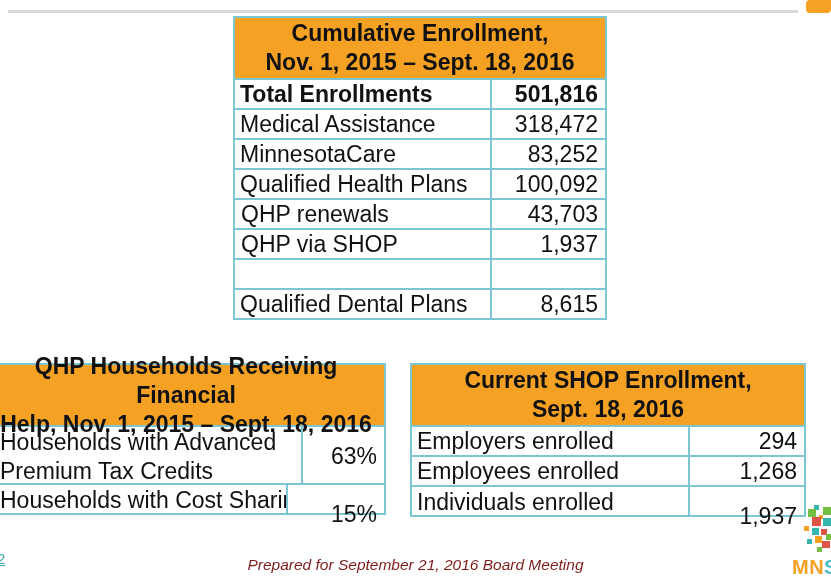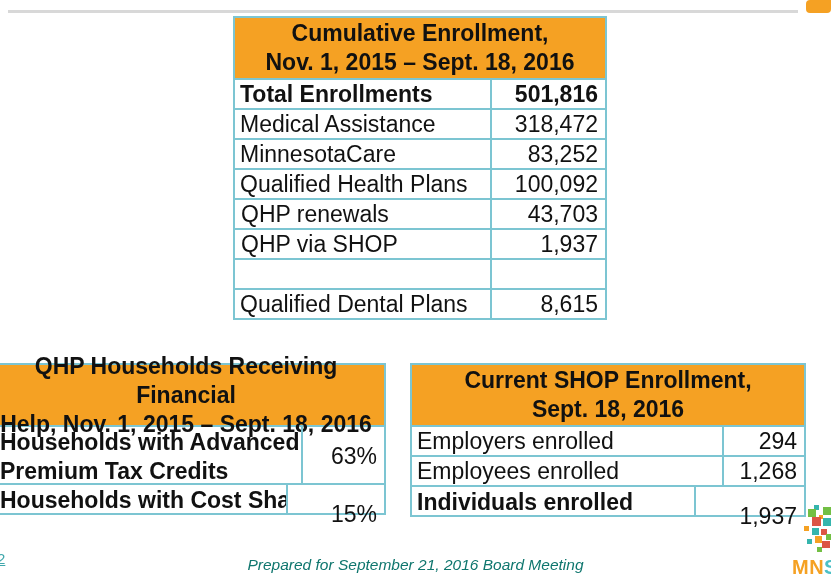--- a/index.html
+++ b/index.html
@@ -31,31 +31,31 @@
   }
   .bold { font-weight:bold; }
   .indent { padding-left:6px; }
 
   .tbl-main { left:233px; top:16px; width:374px; }
   .tbl-main .cell-l { width:257px; }
 
   .row-2line { height:58px; }
   .row-2line .cell-l { align-items:flex-start; flex-direction:column; justify-content:flex-start; padding-top:1px; line-height:29px; }
   .row-2line .cell-v { align-items:flex-start; padding-top:15px; line-height:29px; }
-  .lbl-line { white-space:nowrap;font-weight:bold; }
+  .lbl-line { white-space:nowrap; }
 
   .tbl-qhp { left:-14px; top:363px; width:400px; }
   .tbl-qhp .cell-l { width:315px; padding-left:12px; }
 
   .tbl-shop { left:410px; top:363px; width:396px; }
-  .tbl-shop .cell-l { width:312px; }
+  .tbl-shop .cell-l { width:278px; }
 
   .footer-text {
     position:absolute; left:0; top:556px; width:831px; text-align:center;
-    font-style:italic; font-size:15.5px; color:#0f766e;
+    font-style:italic; font-size:15.5px; color:#7f1d1d;
   }
   .page-number {
     position:absolute; left:-3px; top:550px; font-size:15px;
     color:var(--page-number); text-decoration:underline;
   }
 
   .logo-mosaic { position:absolute; left:801px; top:504px; }
   .logo-text {
     position:absolute; left:792px; top:556px; font-size:20px; font-weight:bold;
     letter-spacing:0.5px; white-space:nowrap;

